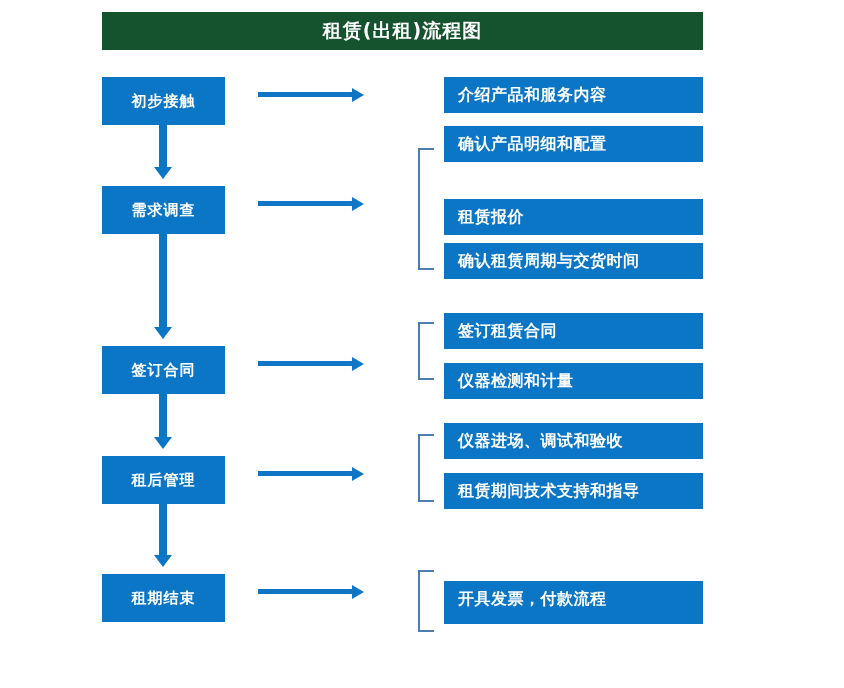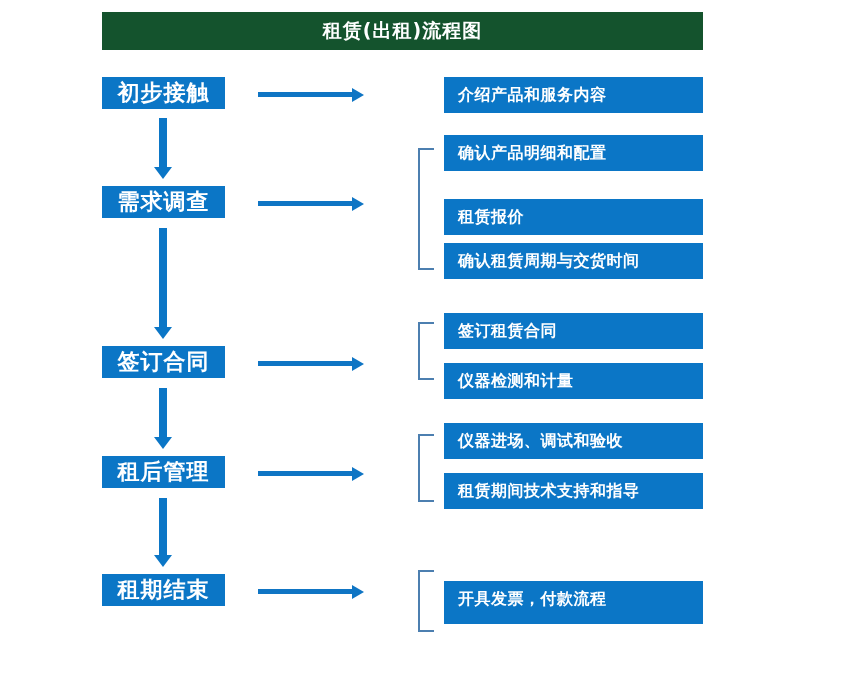--- a/index.html
+++ b/index.html
@@ -46,23 +46,23 @@
     background: #0b76c6;
     color: #ffffff;
     font-weight: bold;
     display: flex;
     align-items: center;
     white-space: nowrap;
   }
   .node.left {
     left: 102px;
     width: 123px;
-    height: 32px;
+    height: 48px;
     justify-content: center;
-    font-size: 22px;
+    font-size: 15px;
     letter-spacing: 1px;
   }
   .node.right {
     left: 444px;
     width: 259px;
     height: 36px;
     justify-content: flex-start;
     padding-left: 14px;
     box-sizing: border-box;
     font-size: 16px;
@@ -149,21 +149,21 @@
   <div class="h-arrow" style="top:471px;"></div>
   <div class="h-arrow" style="top:589px;"></div>
 
   <div class="bracket" style="top:148px; height:122px;"></div>
   <div class="bracket" style="top:322px; height:58px;"></div>
   <div class="bracket" style="top:434px; height:68px;"></div>
   <div class="bracket" style="top:570px; height:62px;"></div>
 
   <div class="node right" style="top:77px;">介绍产品和服务内容</div>
 
-  <div class="node right" style="top:135px;">确认产品明细和配置</div>
+  <div class="node right" style="top:126px;">确认产品明细和配置</div>
   <div class="node right" style="top:199px;">租赁报价</div>
   <div class="node right" style="top:243px;">确认租赁周期与交货时间</div>
 
   <div class="node right" style="top:313px;">签订租赁合同</div>
   <div class="node right" style="top:363px;">仪器检测和计量</div>
 
   <div class="node right" style="top:423px;">仪器进场、调试和验收</div>
   <div class="node right" style="top:473px;">租赁期间技术支持和指导</div>
 
   <div class="node right" style="top:588px;">仪器退租</div>

